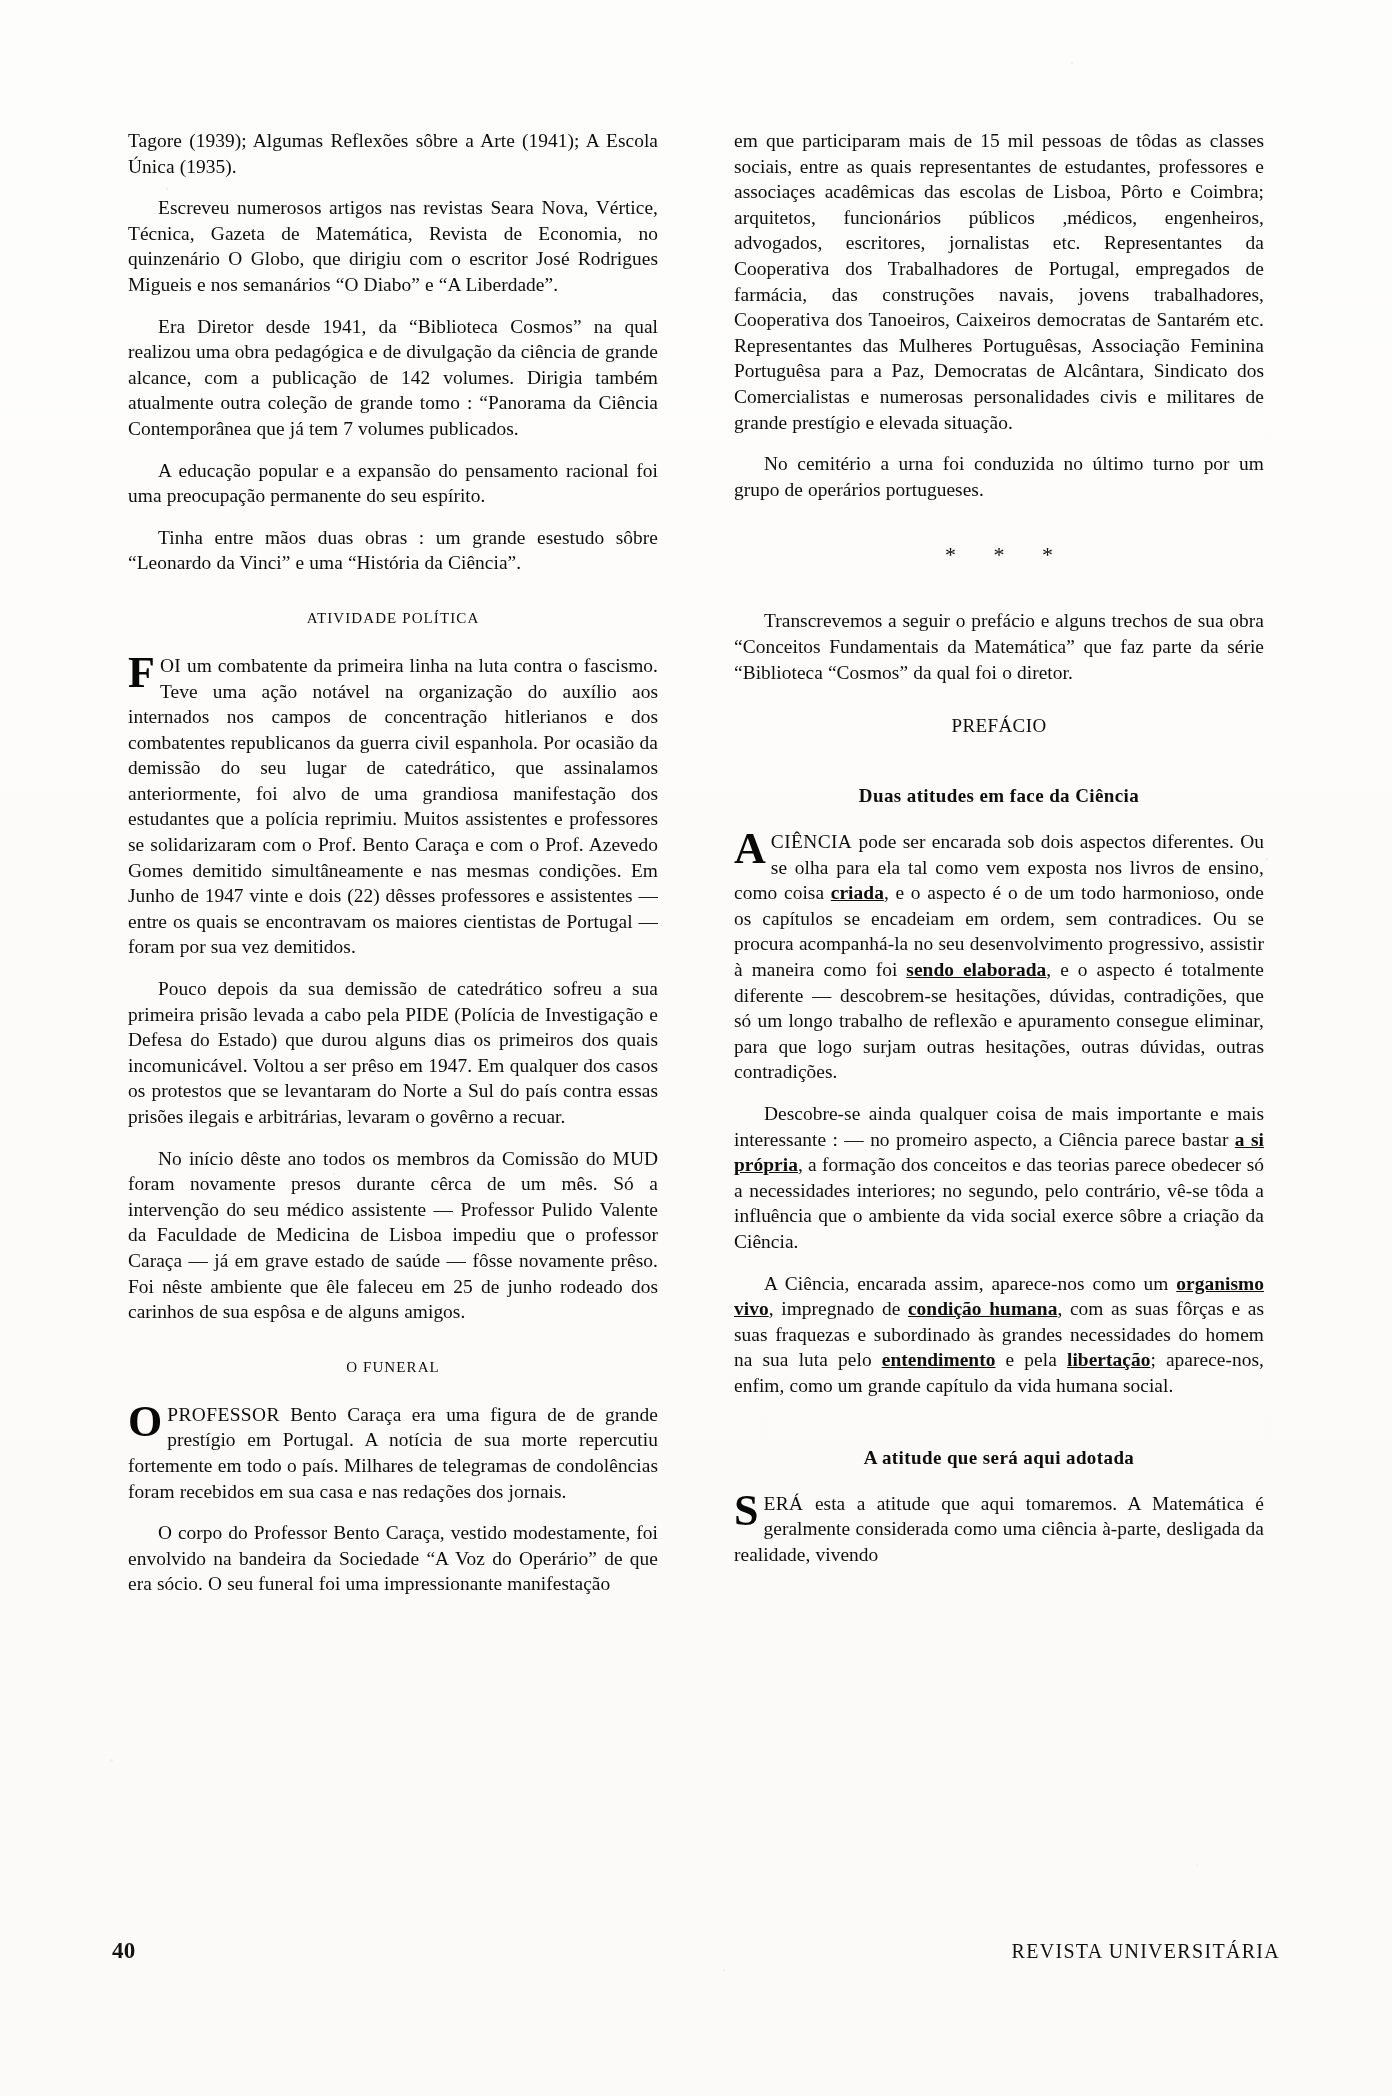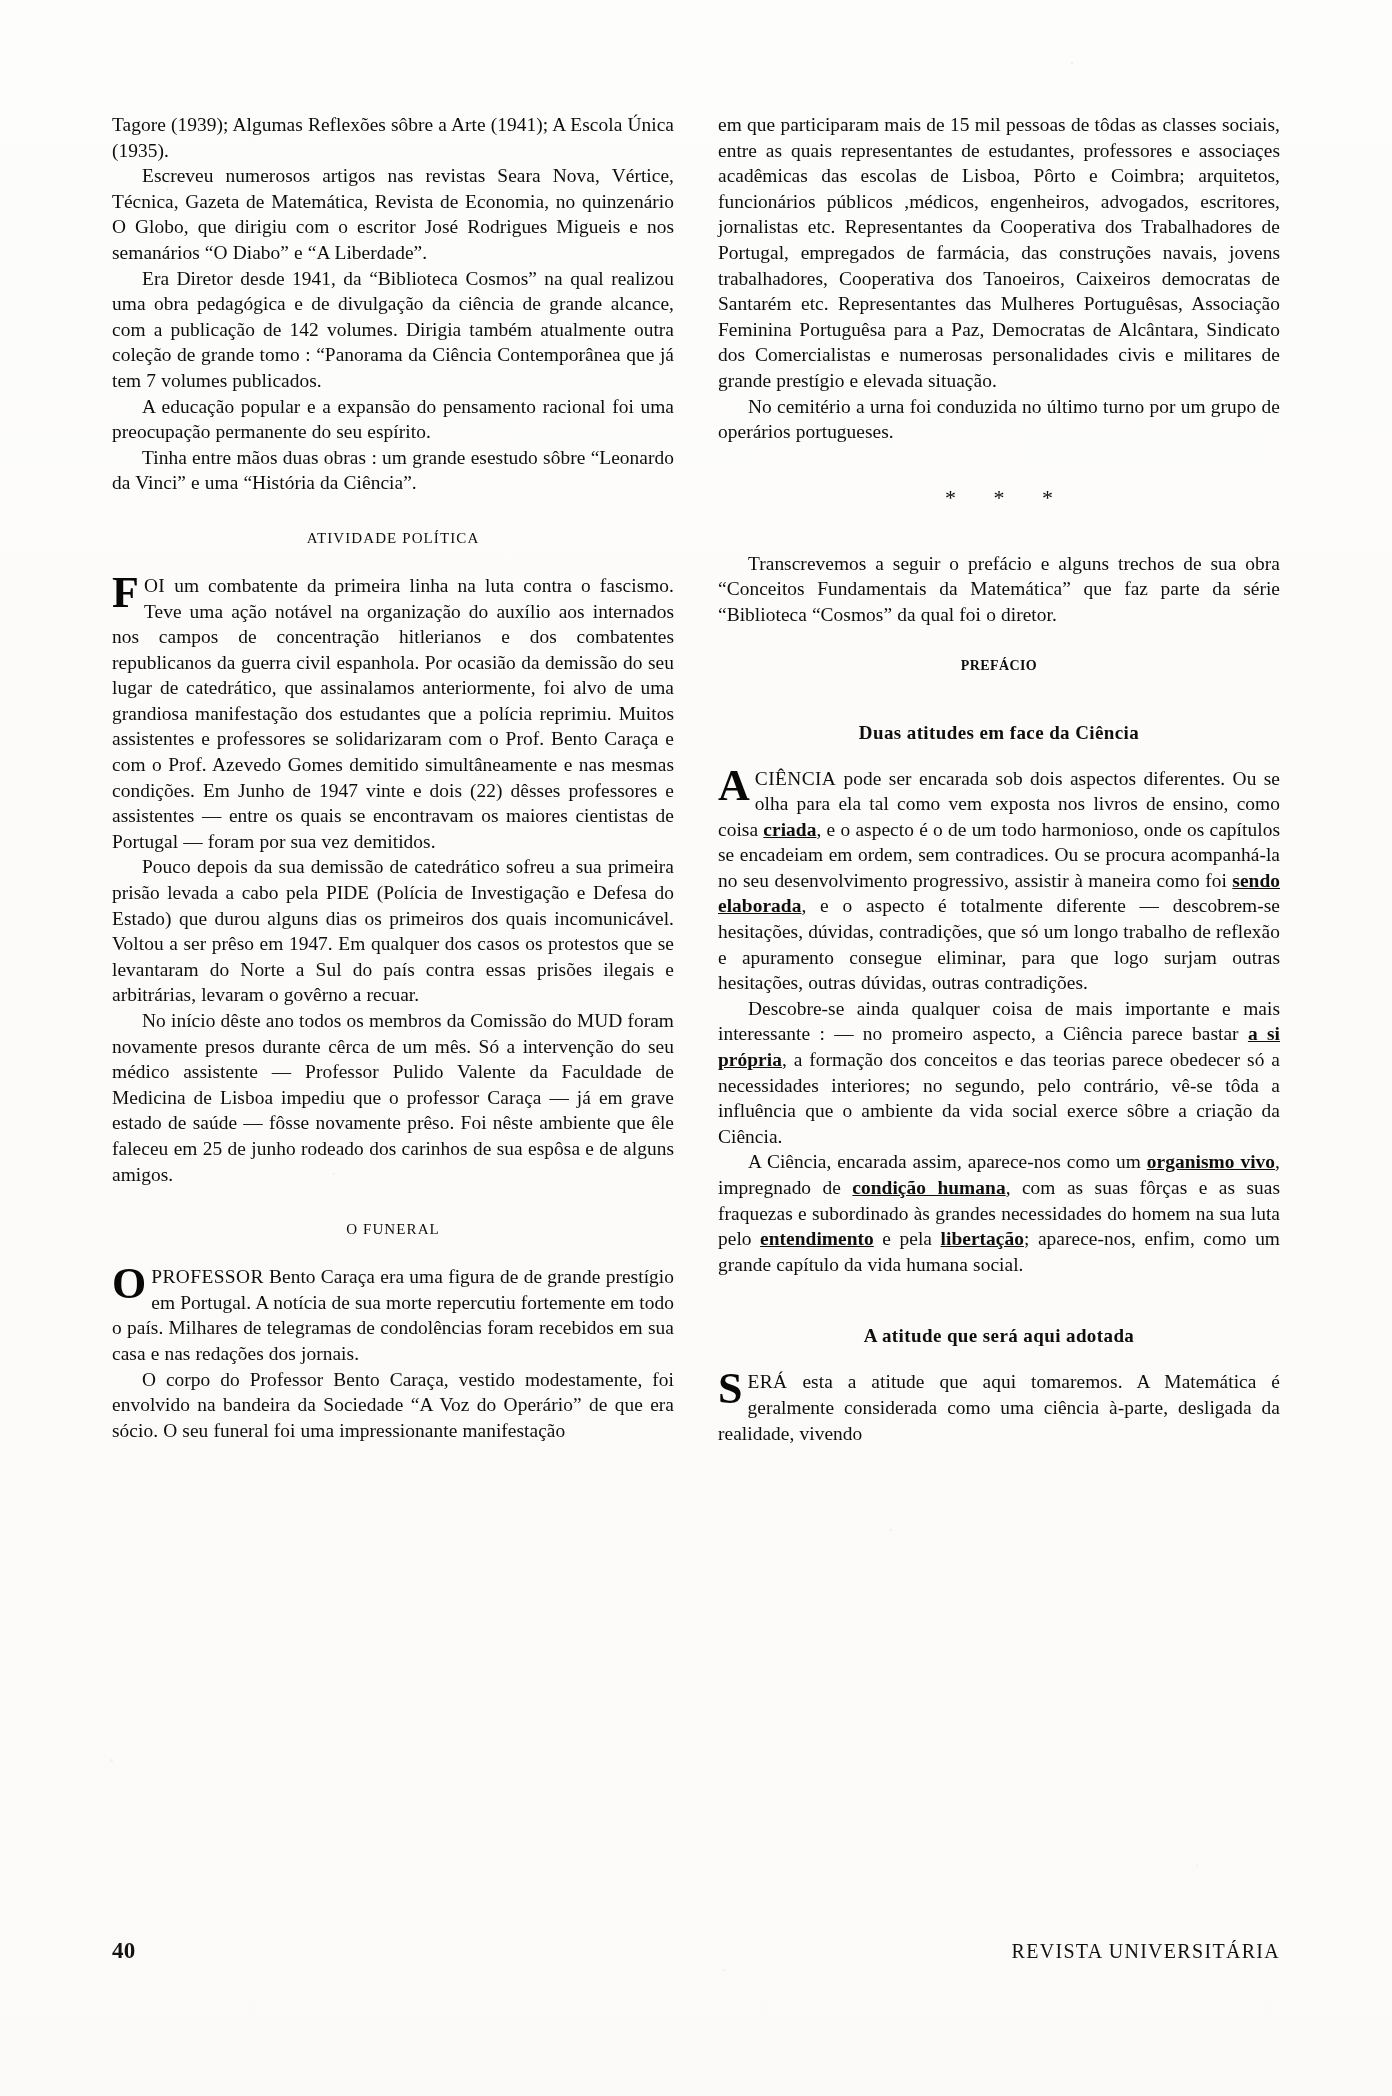--- a/index.html
+++ b/index.html
@@ -43,43 +43,43 @@
   .columns {
     display: flex;
     gap: 44px;
     align-items: flex-start;
   }
   .col {
     width: 562px;
   }
 
   p {
-    margin: 0;
+    margin: 16px;
     font-size: 19.4px;
     line-height: 25.6px;
     text-align: justify;
     text-justify: inter-word;
     letter-spacing: 0.05px;
     word-spacing: 0.2px;
   }
   p.indent { text-indent: 30px; }
   p.noindent { text-indent: 0; }
 
   
   .sec-head {
     text-align: center;
     font-size: 15px;
     letter-spacing: 1.1px;
     margin: 34px 0 26px 0;
     font-weight: 400;
   }
   .sub-head {
     text-align: center;
-    font-size: 14px;
-    font-weight: 700;
+    font-size: 19px;
+    font-weight: 400;
     letter-spacing: 0.4px;
     margin: 30px 0 24px 0;
   }
   .sub-head2 {
     text-align: center;
     font-size: 19px;
     font-weight: 700;
     letter-spacing: 0.4px;
     margin: 48px 0 22px 0;
   }

